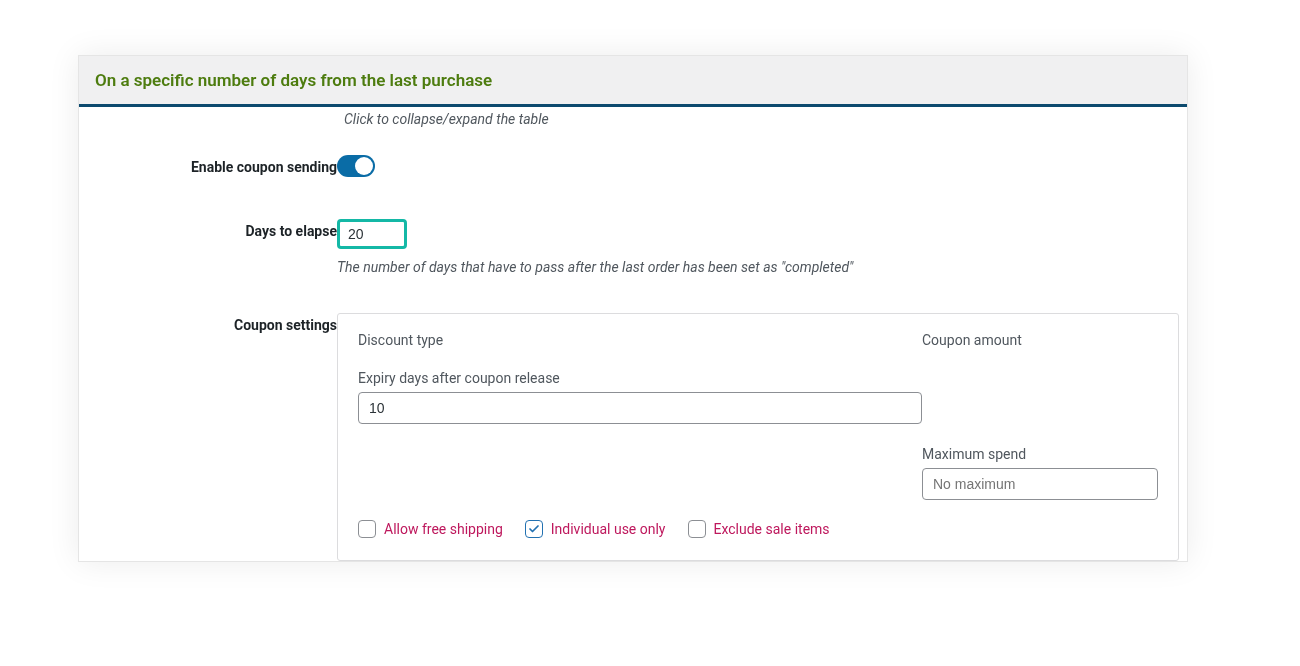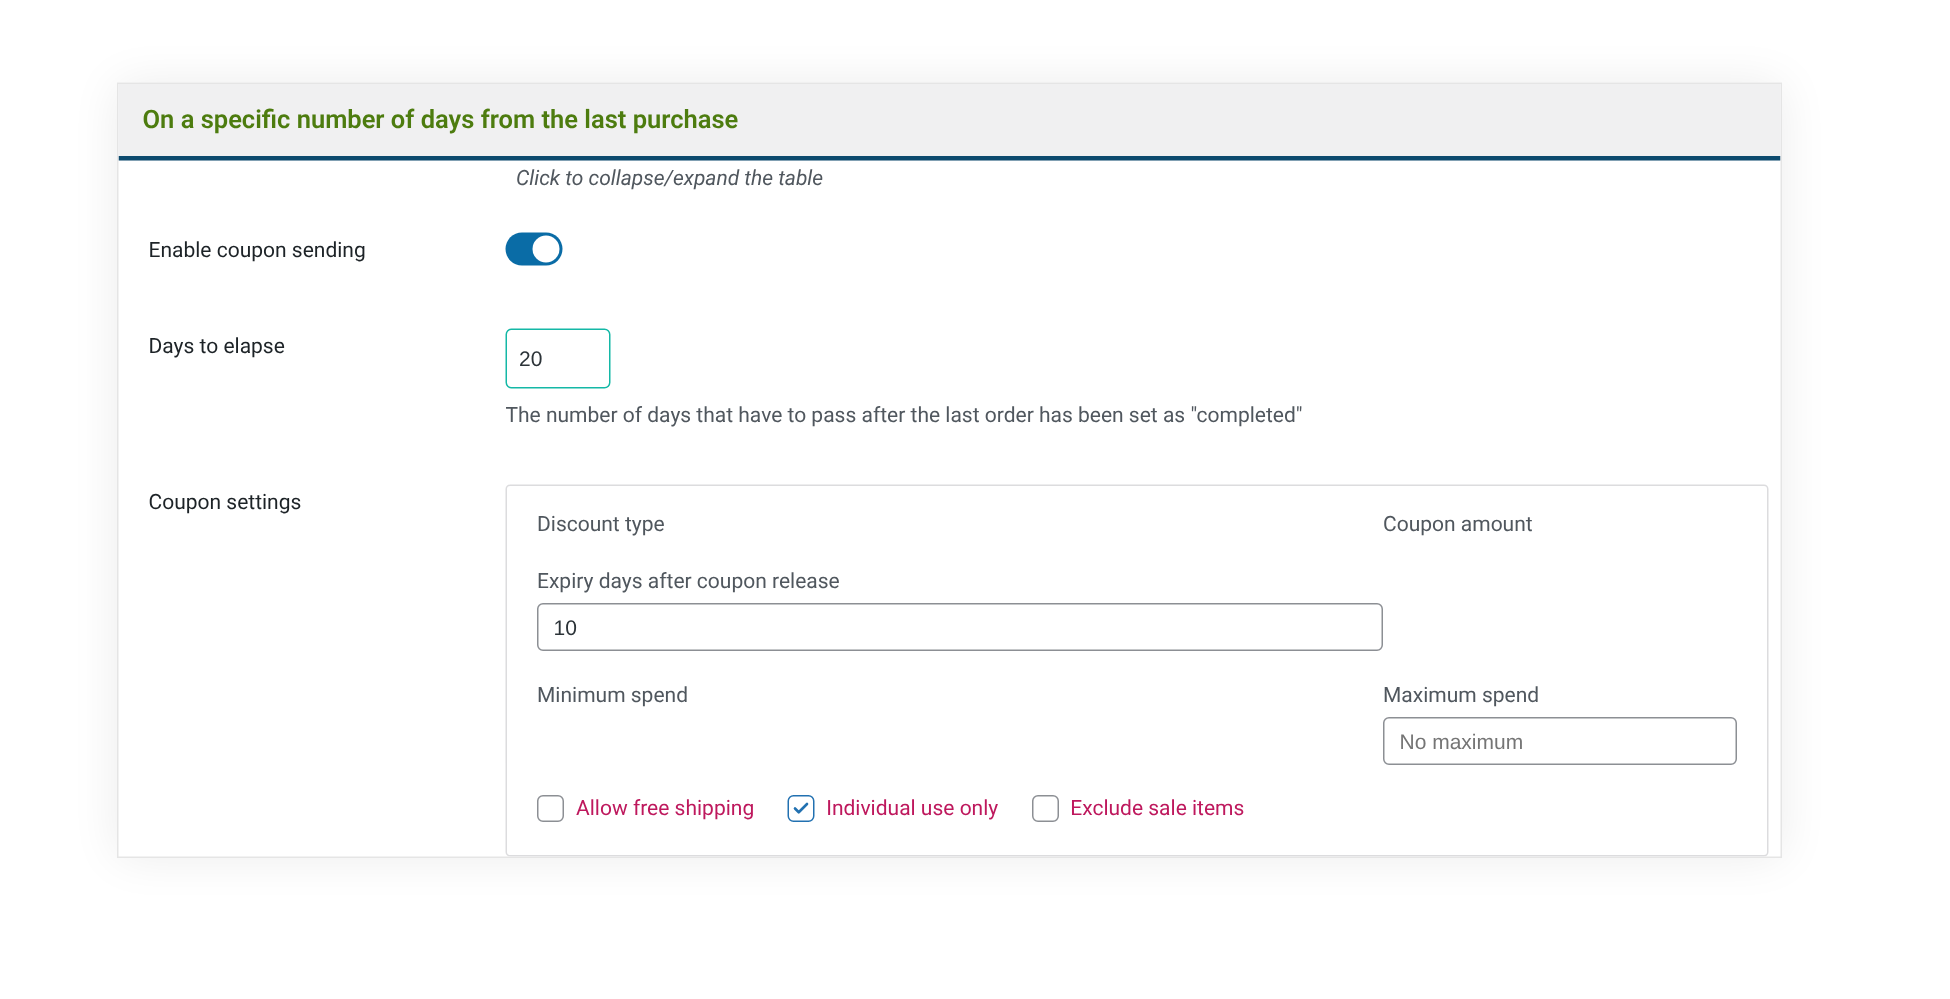--- a/index.html
+++ b/index.html
@@ -34,31 +34,33 @@
   .form-row {
     display: flex;
     align-items: flex-start;
     margin-bottom: 38px;
   }
   .form-row.last { margin-bottom: 0; }
   .form-label-col {
     width: 238px;
     flex-shrink: 0;
     font-size: 14px;
-    font-weight: 400;
+    font-weight: 700;
     color: #1d2327;
     padding-top: 4px;
+    text-align: right;
   }
   .form-field-col {
     flex: 1;
   }
   .helper-text {
     font-size: 14px;
     color: #50575e;
     margin-top: 10px;
+    font-style: italic;
   }
   
   .toggle {
     position: relative;
     display: inline-block;
     width: 38px;
     height: 22px;
     background: #0a6ca6;
     border-radius: 11px;
     cursor: pointer;
@@ -68,22 +70,22 @@
     top: 2px;
     right: 2px;
     width: 18px;
     height: 18px;
     background: #fff;
     border-radius: 50%;
   }
   
   .small-input {
     width: 70px;
-    height: 40px;
-    border: 1px solid #14b8a6;
+    height: 30px;
+    border: 3px solid #14b8a6;
     border-radius: 4px;
     padding: 0 8px;
     font-size: 14px;
     color: #2c3338;
     background: #fff;
   }
   
   .settings-box {
     border: 1px solid #dcdcde;
     border-radius: 3px;
@@ -212,21 +214,20 @@
                   <span class="field-label">Expiry days after coupon release</span>
                   <input type="text" class="text-input" value="10" style="">
                 </div>
               </div>
               <div class="settings-col-right"></div>
             </div>
 
             <div class="settings-grid">
               <div class="settings-col-left">
                 <div class="field-group last">
-                  <span class="field-label">Minimum spend</span>
                 </div>
               </div>
               <div class="settings-col-right">
                 <div class="field-group last">
                   <span class="field-label">Maximum spend</span>
                   <input type="text" class="text-input placeholder-text" placeholder="No maximum" style="">
                 </div>
               </div>
             </div>
 

